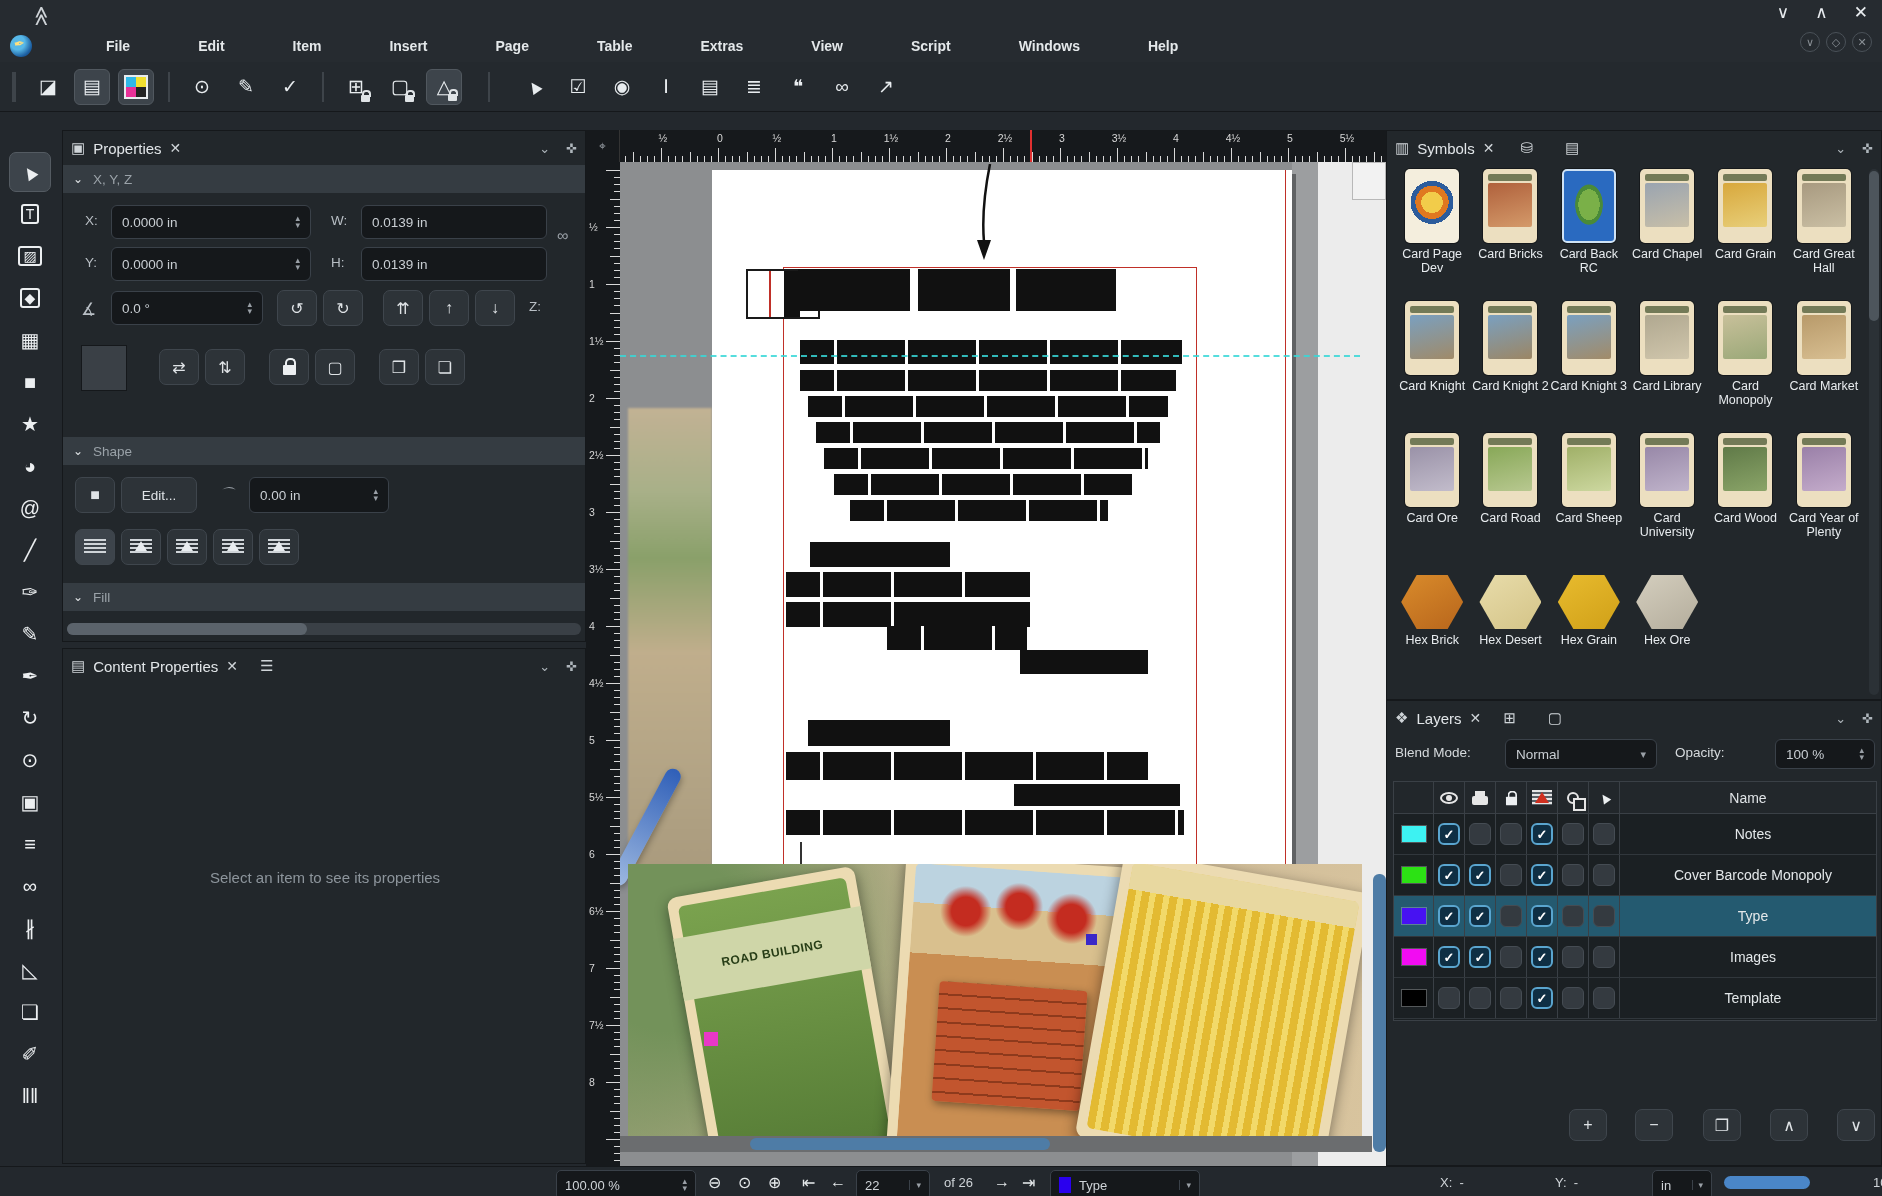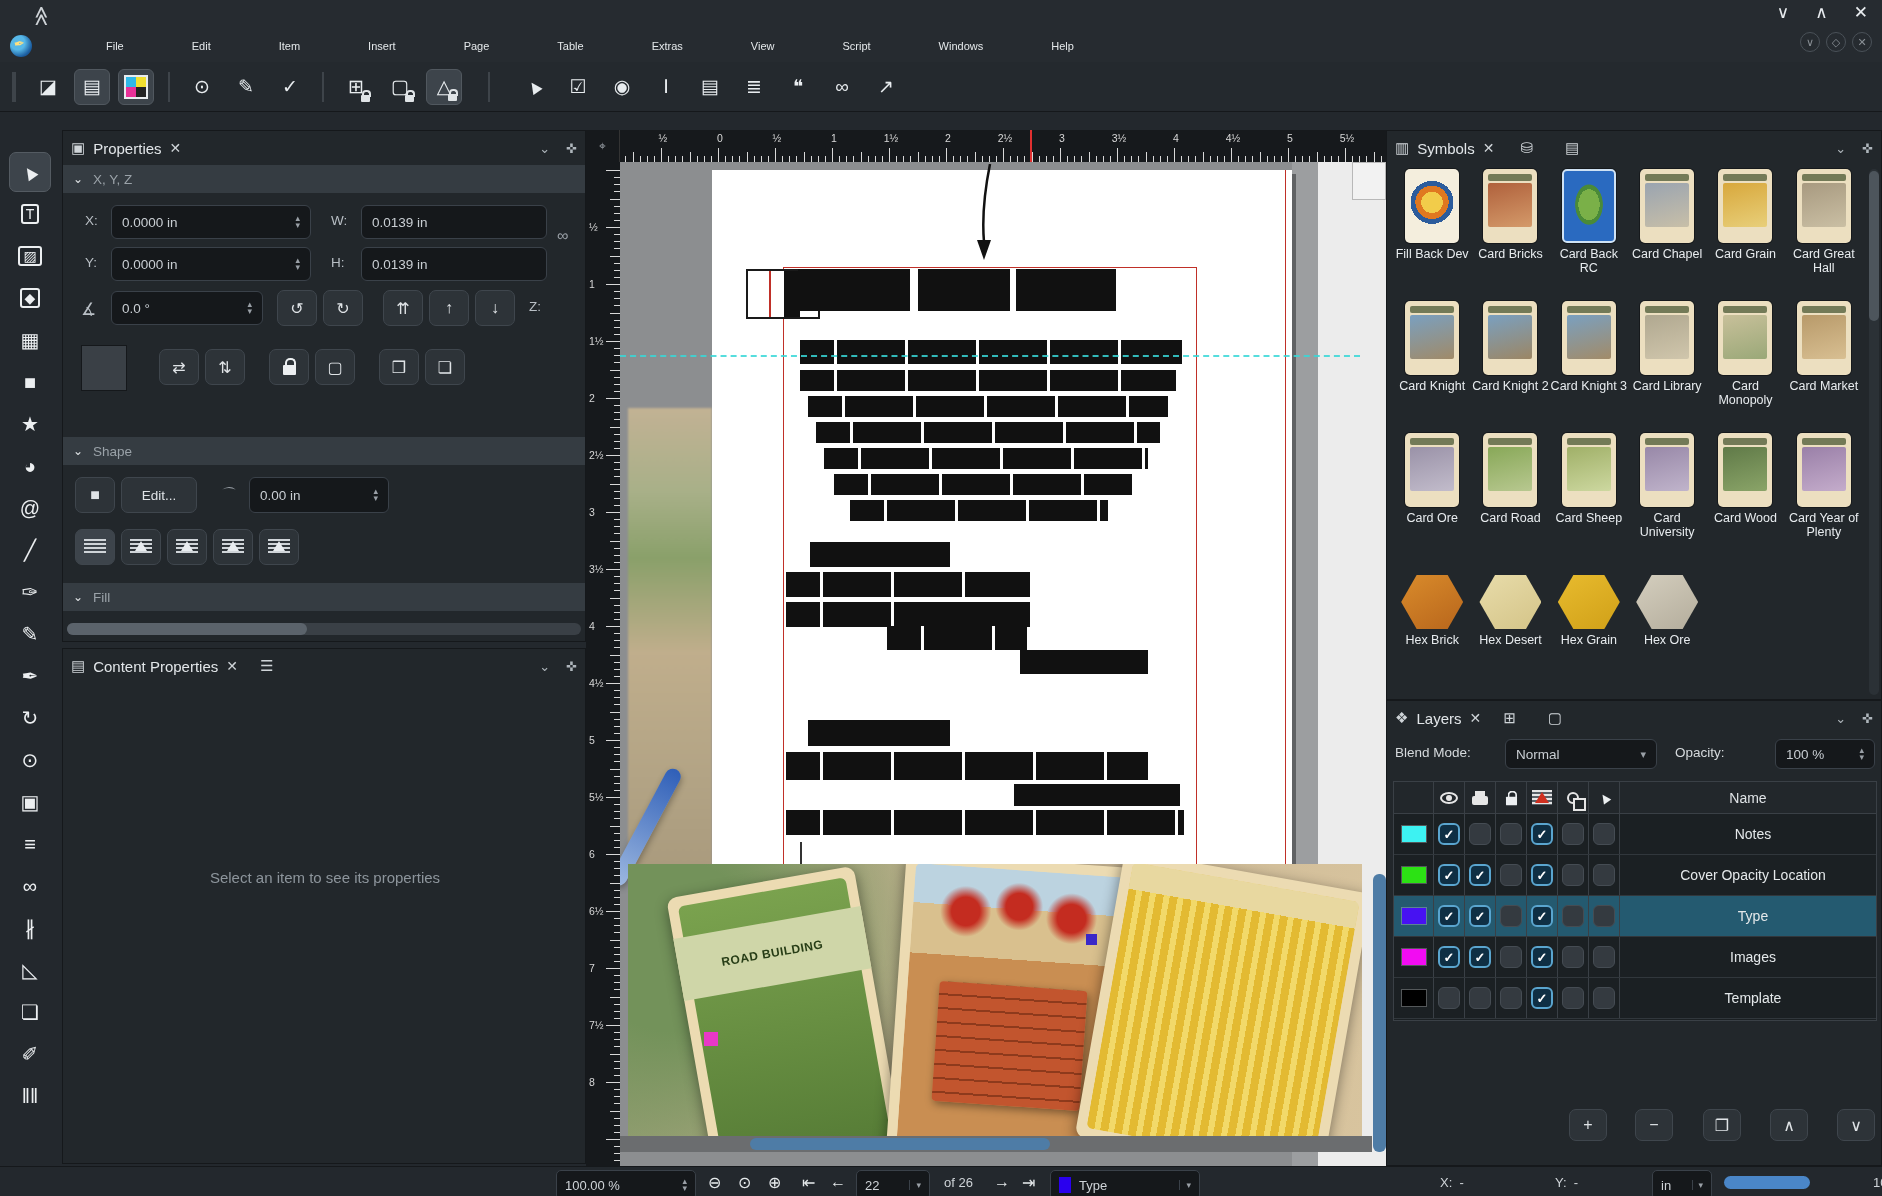--- a/index.html
+++ b/index.html
@@ -14,21 +14,21 @@
   .win-controls span { font-size:17px; color:#e8ecef; cursor:pointer; }
   .child-controls { position:absolute; right:10px; top:32px; display:flex; gap:6px; }
   .child-controls span { width:20px; height:20px; border:1px solid #4a5158; border-radius:50%;
     color:#8a9096; font-size:11px; display:flex; align-items:center; justify-content:center; }
 
   #menubar { position:absolute; left:0; top:30px; width:1882px; height:32px; background:#262b30; display:flex; align-items:center; }
   #app-logo { width:22px; height:22px; border-radius:50%; margin-left:10px; margin-right:40px;
     background:radial-gradient(circle at 35% 35%, #57b8e8 0 35%, #1c5ea0 70%, #123c6a 100%);
     position:relative; }
   #app-logo::after{ content:"✒"; position:absolute; left:4px; top:1px; color:#ffe080; font-size:13px; transform:rotate(-10deg);}
-  .menu-item { padding:0 34px; font-size:11px; color:#e4e8ea; height:32px; line-height:32px; cursor:pointer; }
+  .menu-item { padding:0 34px; font-size:14px; color:#e4e8ea; height:32px; line-height:32px; cursor:pointer;font-weight:bold; }
 
   #main-toolbar { position:absolute; left:0; top:62px; width:1882px; height:50px; background:#24292e;
     border-bottom:1px solid #15181b; display:flex; align-items:center; }
   .tb-handle { width:4px; height:30px; border-left:2px solid #3e444a; border-right:2px solid #3e444a; margin:0 10px 0 12px;}
   .tb-sep { width:2px; height:30px; background:#3e444a; margin:0 10px; }
   .tb-sep.wide { margin:0 22px; }
   .tb-btn { width:36px; height:36px; margin:0 4px; border-radius:6px; display:flex; align-items:center; justify-content:center;
     position:relative; color:#e8ecef; font-size:19px; cursor:pointer; }
   .tb-btn.active { background:#3d444b; border:1px solid #51585f; }
   .tb-btn .lockmini { position:absolute; right:4px; bottom:3px; width:9px; height:7px; background:#dfe3e6; border-radius:1px; }
@@ -838,21 +838,21 @@
       <span class="t-icon" style="margin-left:24px;">▤</span>
       <span class="t-right">
         <span>⌄</span>
         <span>✜</span>
       </span>
     </div>
     <div id="symbols-grid">
 
         <div class="sym">
           <div class="sym-thumb back-dev"></div>
-          <div class="sym-label">Fill Back Dev</div>
+          <div class="sym-label">Card Page Dev</div>
         </div>
 
         <div class="sym">
           <div class="sym-thumb card" style="--art: #b0613c; --art2: #d49a6a;"></div>
           <div class="sym-label">Card Bricks</div>
         </div>
 
         <div class="sym">
           <div class="sym-thumb back-rc"></div>
           <div class="sym-label">Card Back RC</div>
@@ -1051,21 +1051,21 @@
             </div>
             <div class="c cb">
               <span class="chk on">✓</span>
             </div>
             <div class="c cb">
               <span class="chk"></span>
             </div>
             <div class="c cb">
               <span class="chk"></span>
             </div>
-            <div class="c name">Cover Opacity Location</div>
+            <div class="c name">Cover Barcode Monopoly</div>
           </div>
 
           <div class="lt-row selected">
             <div class="c sw">
               <span class="swatch" style="--c: #4712f2;"></span>
             </div>
             <div class="c cb">
               <span class="chk on">✓</span>
             </div>
             <div class="c cb">

